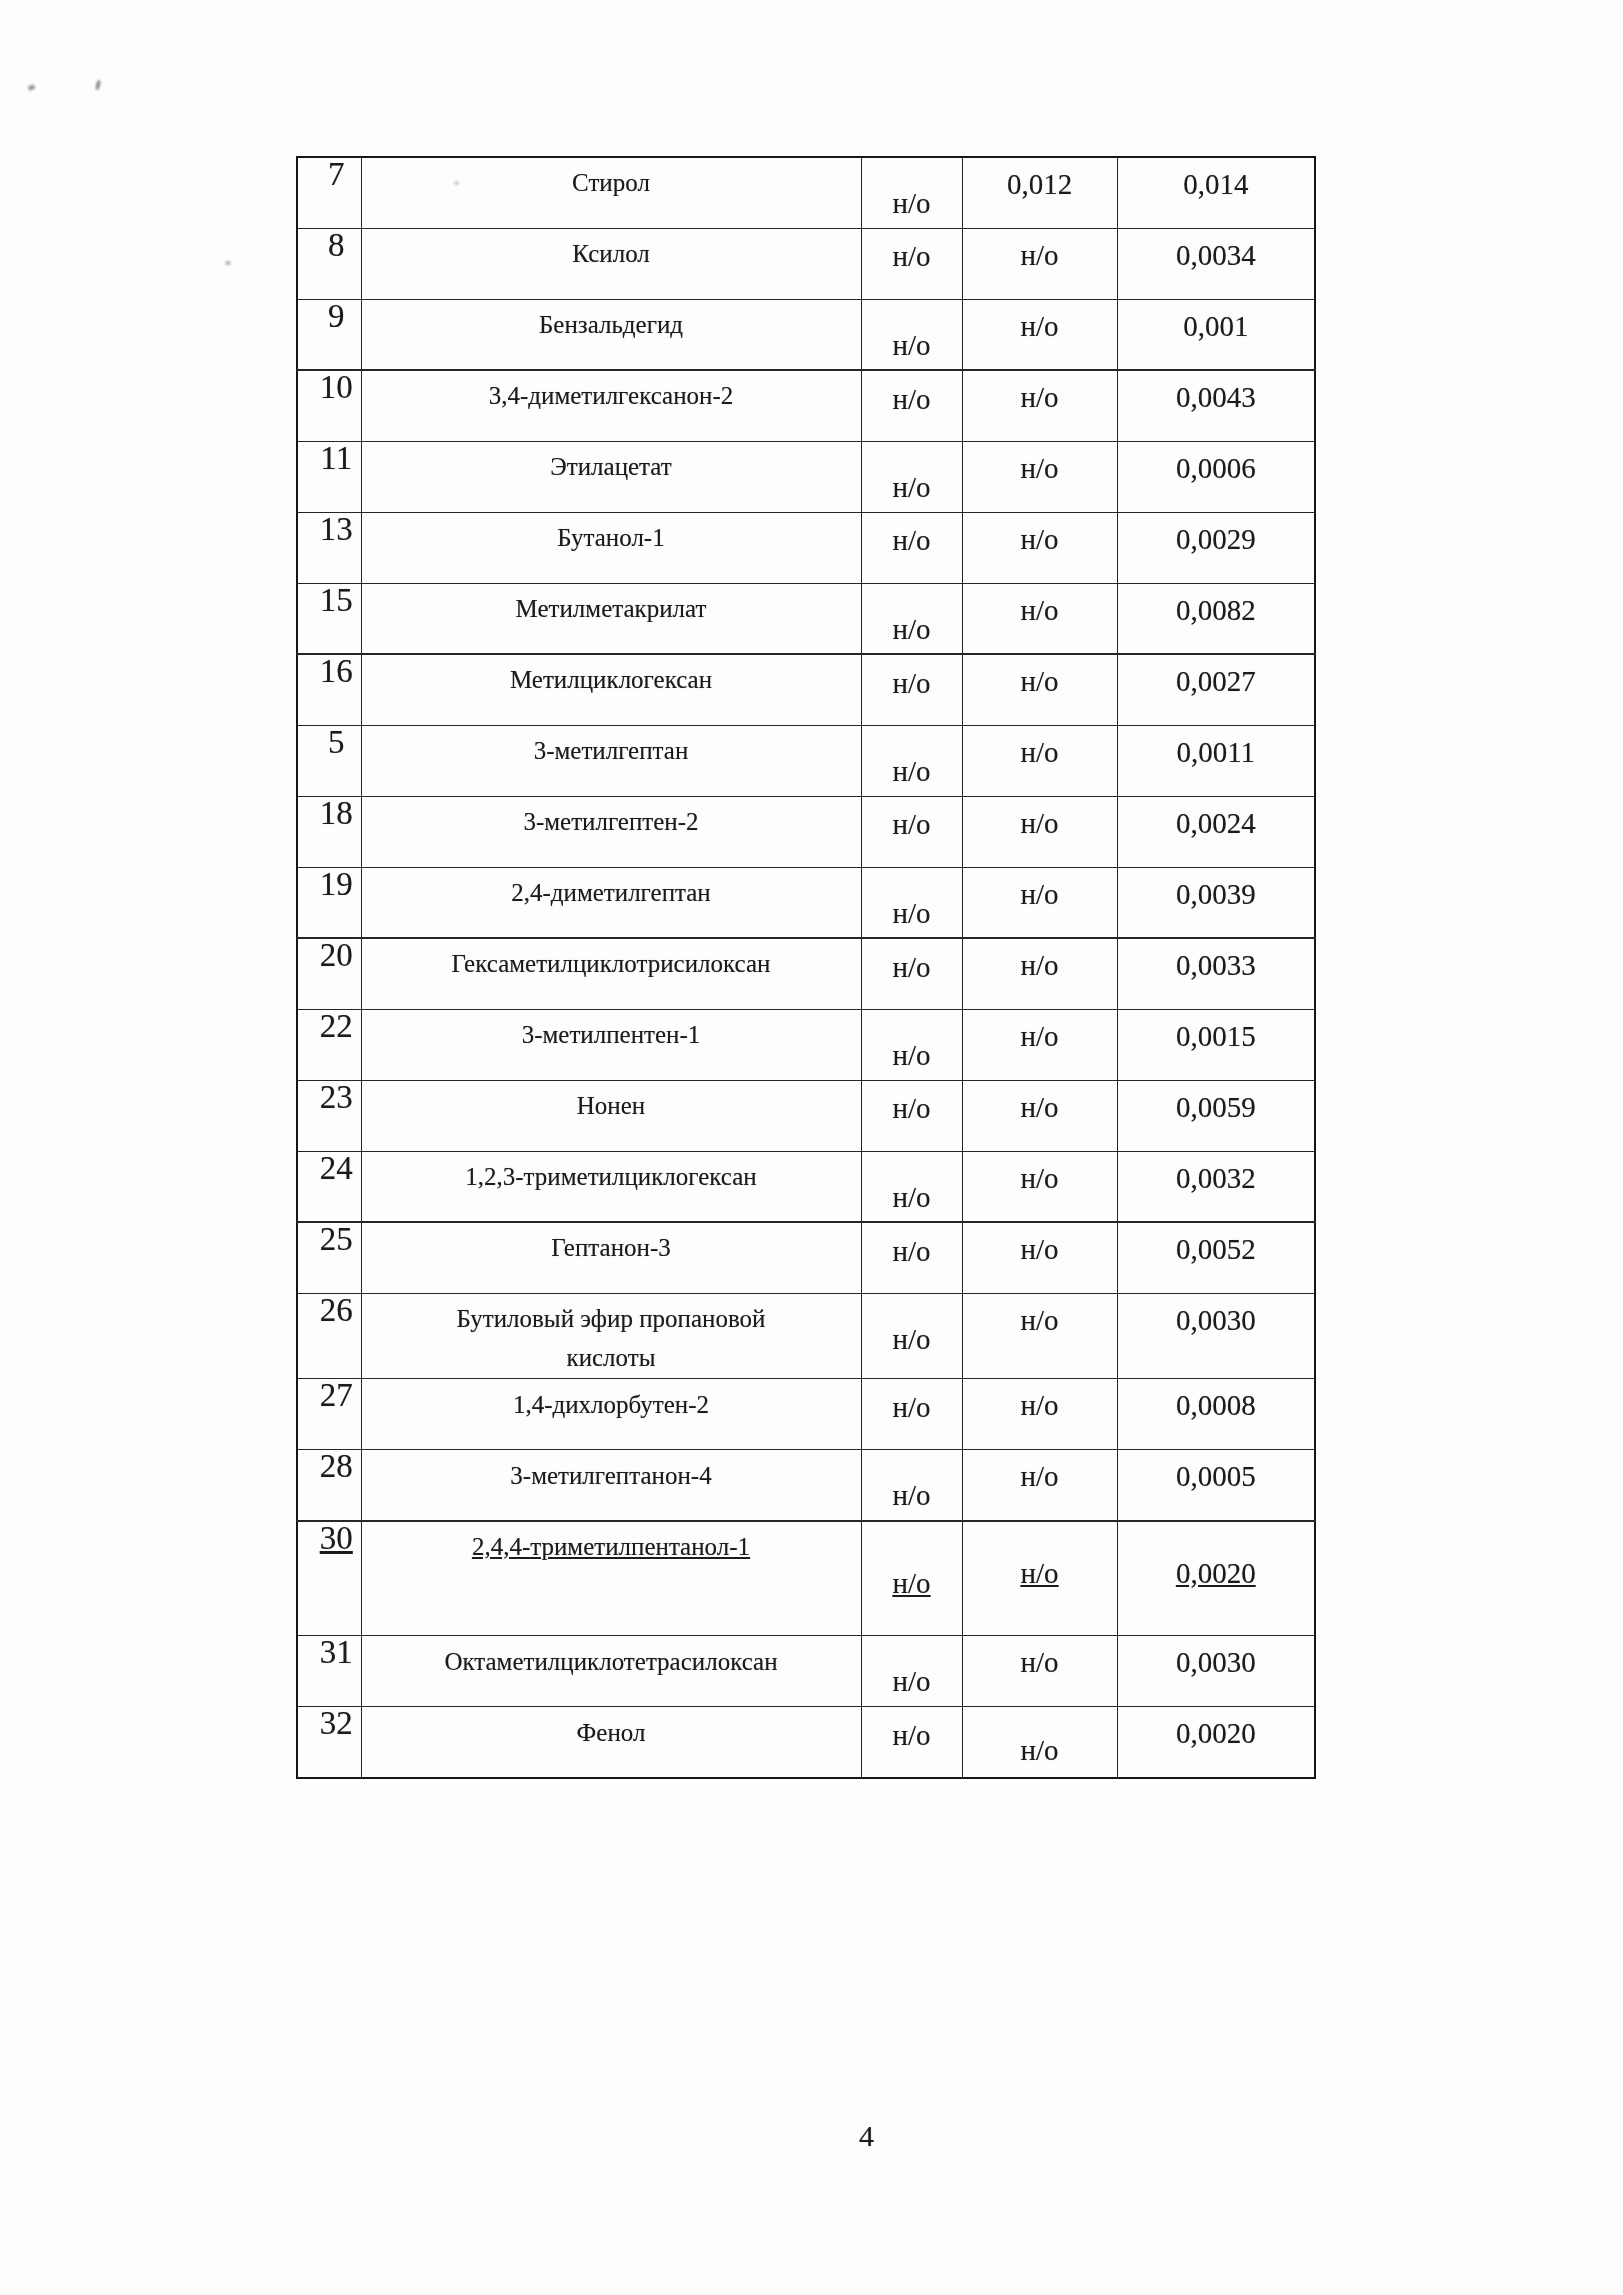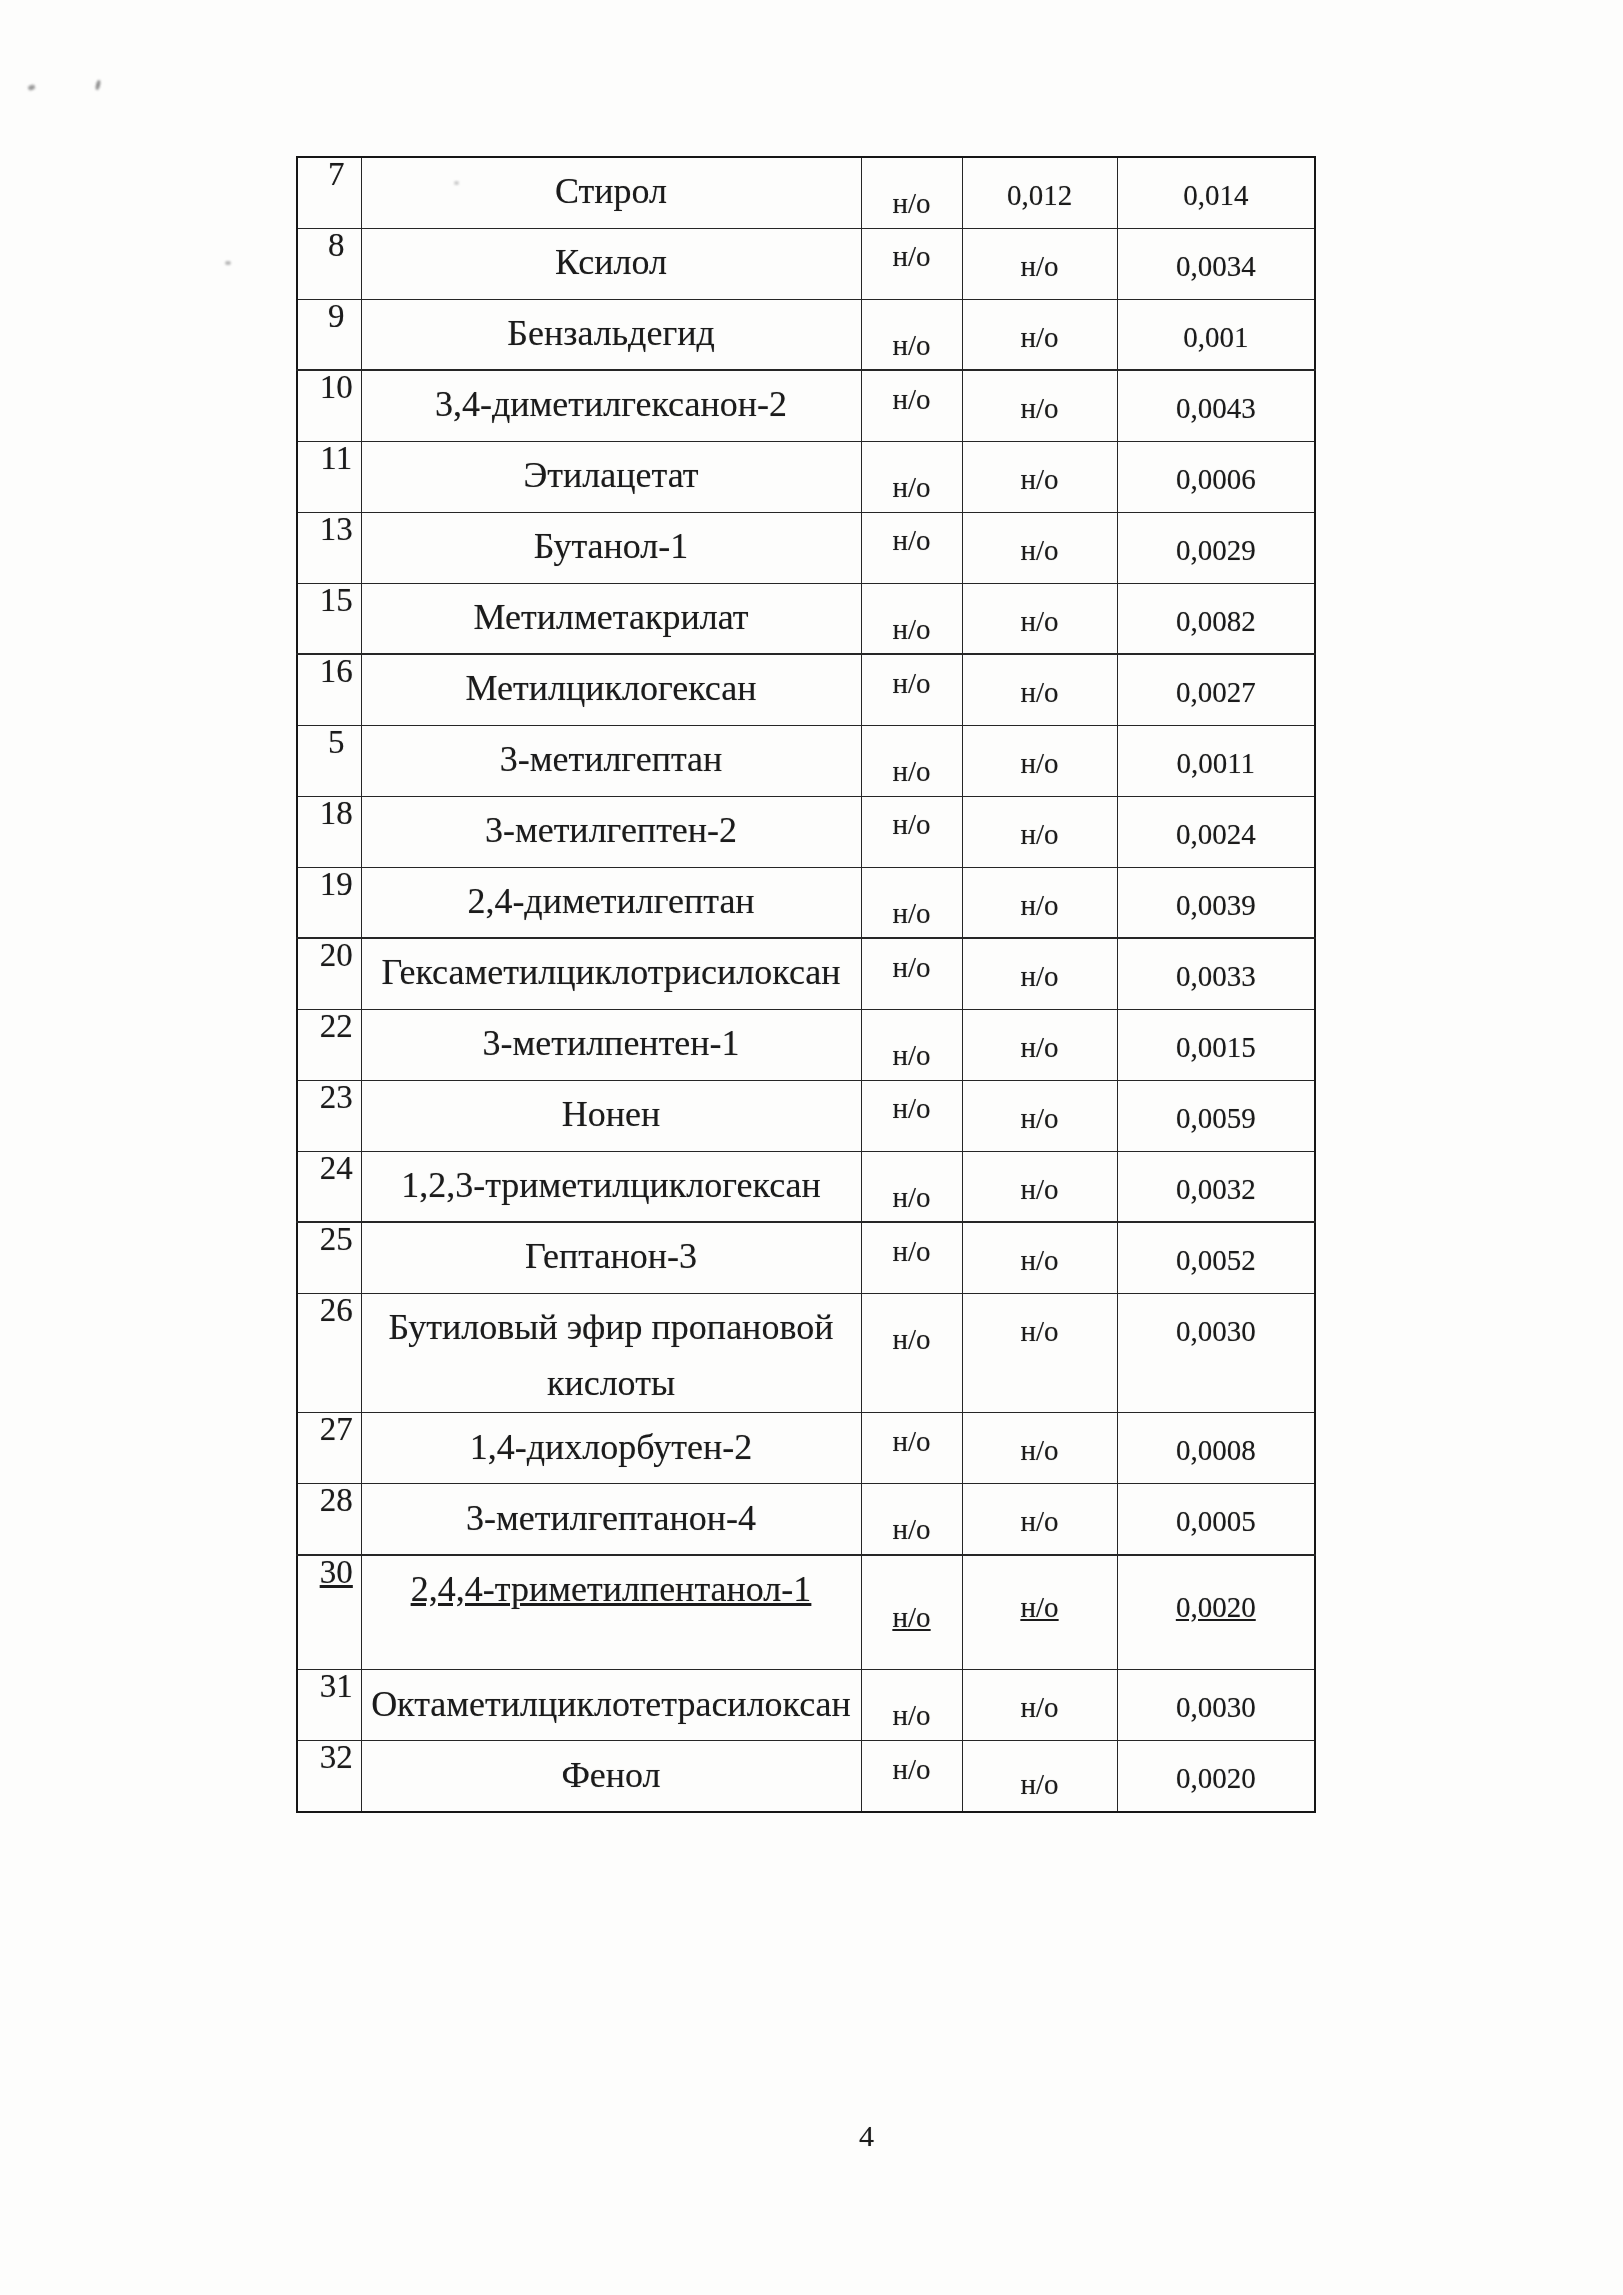--- a/index.html
+++ b/index.html
@@ -41,29 +41,29 @@
   tr.row:nth-child(4n) td { border-top-width: 2.4px; }
 
   td.c1 {
     text-align: left;
     vertical-align: bottom;
     padding: 0 0 6.3px 14px;
     font-size: 33px;
     line-height: 1;
   }
   td.c2 {
-    font-size: 36px;
+    font-size: 25px;
     padding-top: 6.3px;
     line-height: 1.55;
     white-space: pre-line;
   }
   td.c3, td.c4, td.c5 { font-size: 29px; line-height: 1.1; }
   td.c3 { padding-top: 12.6px; }
   tr.row:nth-child(odd) td.c3 { padding-top: 30px; }
-  td.c4, td.c5 { padding-top: 22px; }
+  td.c4, td.c5 { padding-top: 11px; }
   tr.row:nth-child(22) td.c4,
   tr.row:nth-child(24) td.c4,
   tr.row:nth-child(26) td.c4 { padding-top: 28px; }
   tr.row:nth-child(20) td.c3 { padding-top: 46px; }
   tr.row:nth-child(20) td.c4 { padding-top: 36px; }
   tr.row:nth-child(20) td.c5 { padding-top: 36px; }
 
   .pagenum {
     position: absolute;
     left: 831px;

